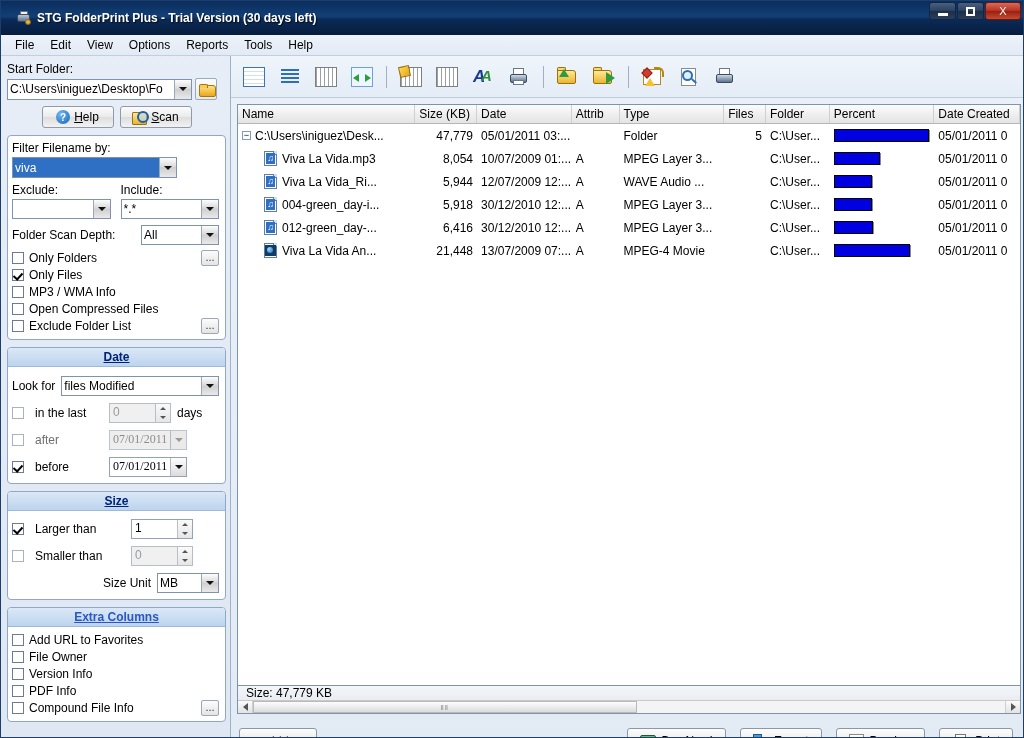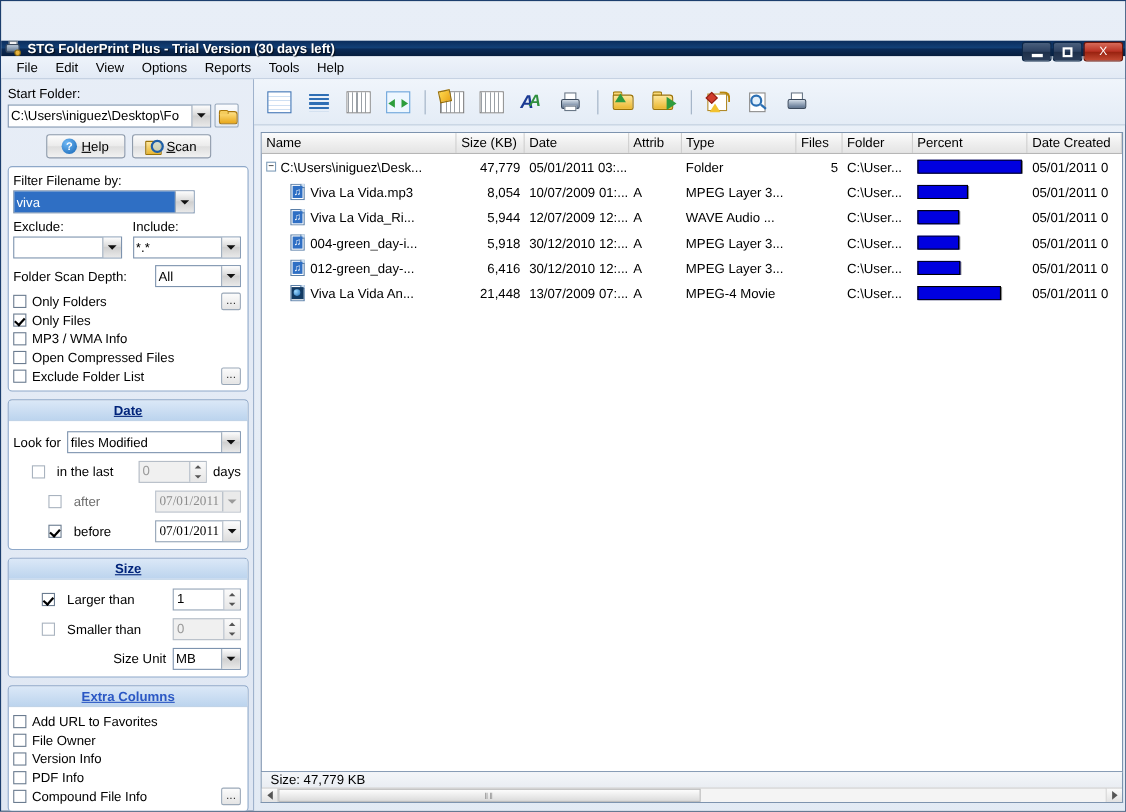--- a/index.html
+++ b/index.html
@@ -14,26 +14,25 @@
   #app {
     position: relative;
     width: 1024px; height: 738px;
     background: linear-gradient(180deg,#e8eef7 0%, #dfe7f3 100%);
     border: 1px solid #1c3e6e;
     overflow: hidden;
   }
 
   
   .titlebar {
-    height: 14px;
+    height: 34px;
     background: linear-gradient(180deg,#0b2d5c 0%, #123f76 45%, #0a2a56 55%, #071d3e 100%);
     display: flex; align-items: center;
-    padding-left: 3px;
+    padding-left: 15px;
     position: relative;
-    margin-top: 36px;
   }
   .title-icon {
     width: 17px; height: 16px; margin-right: 4px;
     position: relative; flex: none;
   }
   .title-icon .printer {
     position:absolute; left:1px; top:4px; width:13px; height:8px;
     background: linear-gradient(180deg,#b9c7d6,#5d7490);
     border:1px solid #3c4a5c; border-radius:2px;
   }
@@ -201,21 +200,21 @@
   .chk.dim { border-color:#a9b3bf; }
   .chktext { font-size:12px; }
   .chktext.dim { color:#6e6e6e; }
   .ellipsis-btn {
     position:absolute; right:0; top:-1px;
     width:18px;height:16px;border:1px solid #9aa8b8;border-radius:2px;
     background: linear-gradient(180deg,#fcfcfc,#e4e4e4);
     font-size:11px; line-height:12px; text-align:center; color:#333;
   }
 
-  .row2 { display:flex; align-items:center; gap:6px; margin-top:4px;justify-content:flex-end; }
+  .row2 { display:flex; align-items:center; gap:6px; margin-top:4px; }
   .spin {
     display:flex; border:1px solid #93a3b6; background:#fff; height:20px; width:62px;
   }
   .spin.dis { background:#f0f0f0; border-color:#b5bdc7; }
   .spin .val { flex:1; padding:1px 3px; font-size:12px; }
   .spin.dis .val { color:#9a9a9a; }
   .spin .arrows {
     width:15px; flex:none; display:flex; flex-direction:column;
     border-left:1px solid #b6bfca;
     background: linear-gradient(180deg,#fafafa,#e6e6e6);

